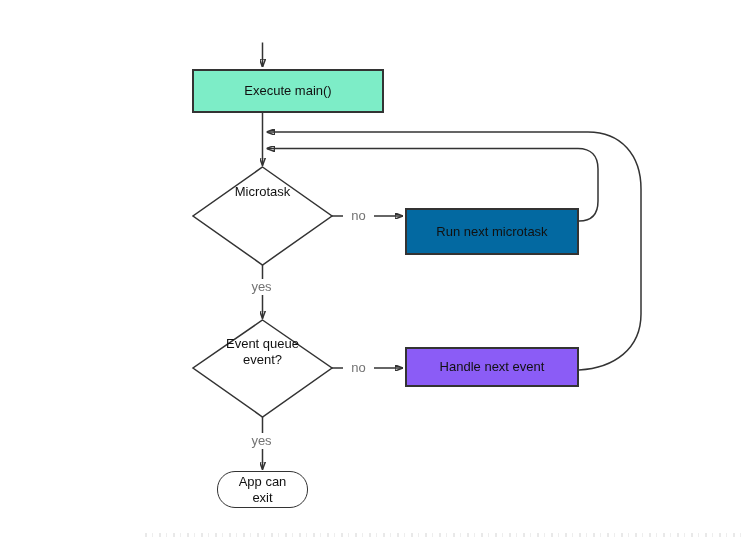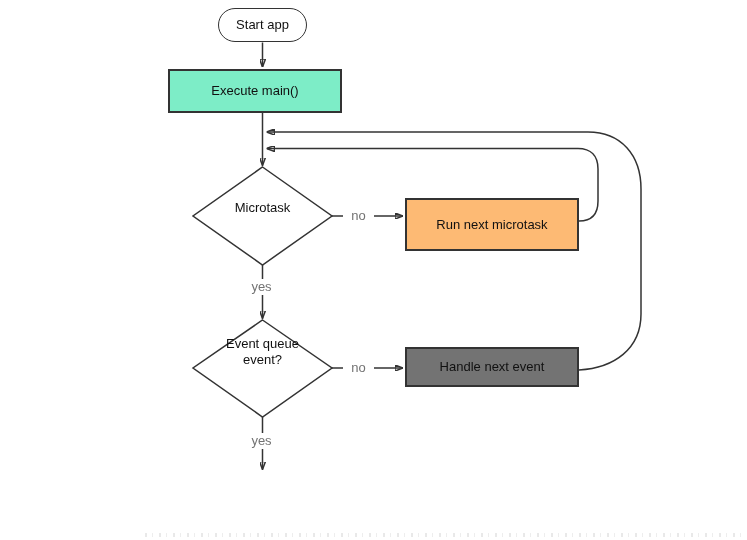--- a/index.html
+++ b/index.html
@@ -109,45 +109,48 @@
     <path d="M262.5,265 L262.5,318.5" marker-end="url(#arrow)"></path>
 
     <path d="M332,368 L403,368" marker-end="url(#arrow)"></path>
 
     <path d="M262.5,417 L262.5,469.5" marker-end="url(#arrow)"></path>
 
     <polygon class="diamond" points="262.5,167 332,216 262.5,265 193,216"></polygon>
     <polygon class="diamond" points="262.5,320 332,368 262.5,417 193,368"></polygon>
   </svg>
 
-  <div class="node terminator" style="left:218px; top:8px; width:89px; height:34px;">
-    <span>Start app</span>
-  </div>
 
-  <div class="node process" style="left: 168px; top: 69px; width: 174px; height: 44px; background-color: rgb(125, 237, 199);">
+  <div class="node process" style="left: 192px; top: 69px; width: 192px; height: 44px; background-color: rgb(125, 237, 199);">
     <span>Execute main()</span>
   </div>
 
-  <div class="diamond-label" style="left:202px; top:200px; width:121px;">
+  <div class="diamond-label" style="left:202px; top:184px; width:121px;">
     <div>Microtask</div>
   </div>
 
-  <div class="node process" style="left: 405px; top: 198px; width: 174px; height: 53px; background-color: #fdba74;">
+  <div class="node process" style="left: 405px; top: 208px; width: 174px; height: 47px; background-color: #0369a1;">
     <span>Run next microtask</span>
   </div>
 
   <div class="diamond-label" style="left:202px; top:336px; width:121px;">
     <div>Event queue</div>
     <div>event?</div>
   </div>
 
-  <div class="node process" style="left: 405px; top: 347px; width: 174px; height: 40px; background-color: #737373;">
+  <div class="node process" style="left: 405px; top: 347px; width: 174px; height: 40px; background-color: #8b5cf6;">
     <span>Handle next event</span>
   </div>
 
+  <div class="node terminator" style="left:217px; top:471px; width:91px; height:37px;">
+    <span>
+      <span style="display:block;">App can</span>
+      <span style="display:block;">exit</span>
+    </span>
+  </div>
 
   <div class="edge-label" style="left:343px; top:208px; width:27px;">no</div>
 
   <div class="edge-label" style="left:243px; top:279px; width:33px;">yes</div>
 
   <div class="edge-label" style="left:343px; top:360px; width:27px;">no</div>
 
   <div class="edge-label" style="left:243px; top:433px; width:33px;">yes</div>
 
   <div class="caption-remnant"></div>

